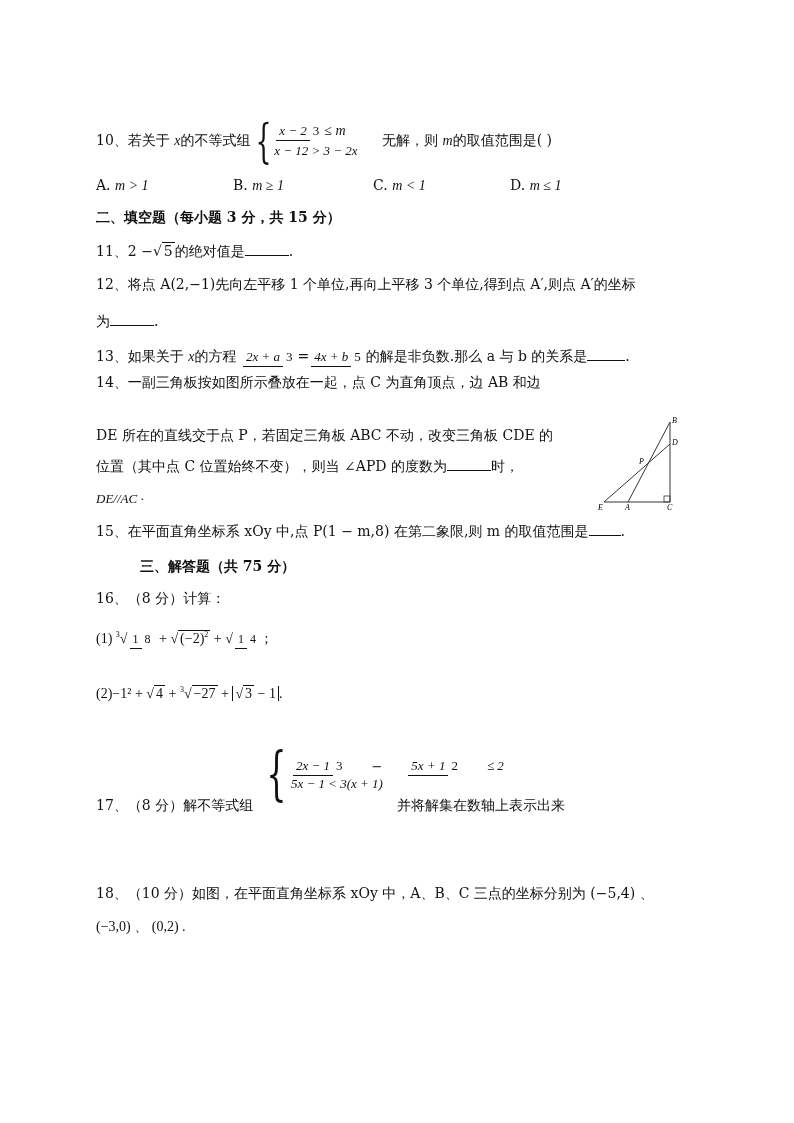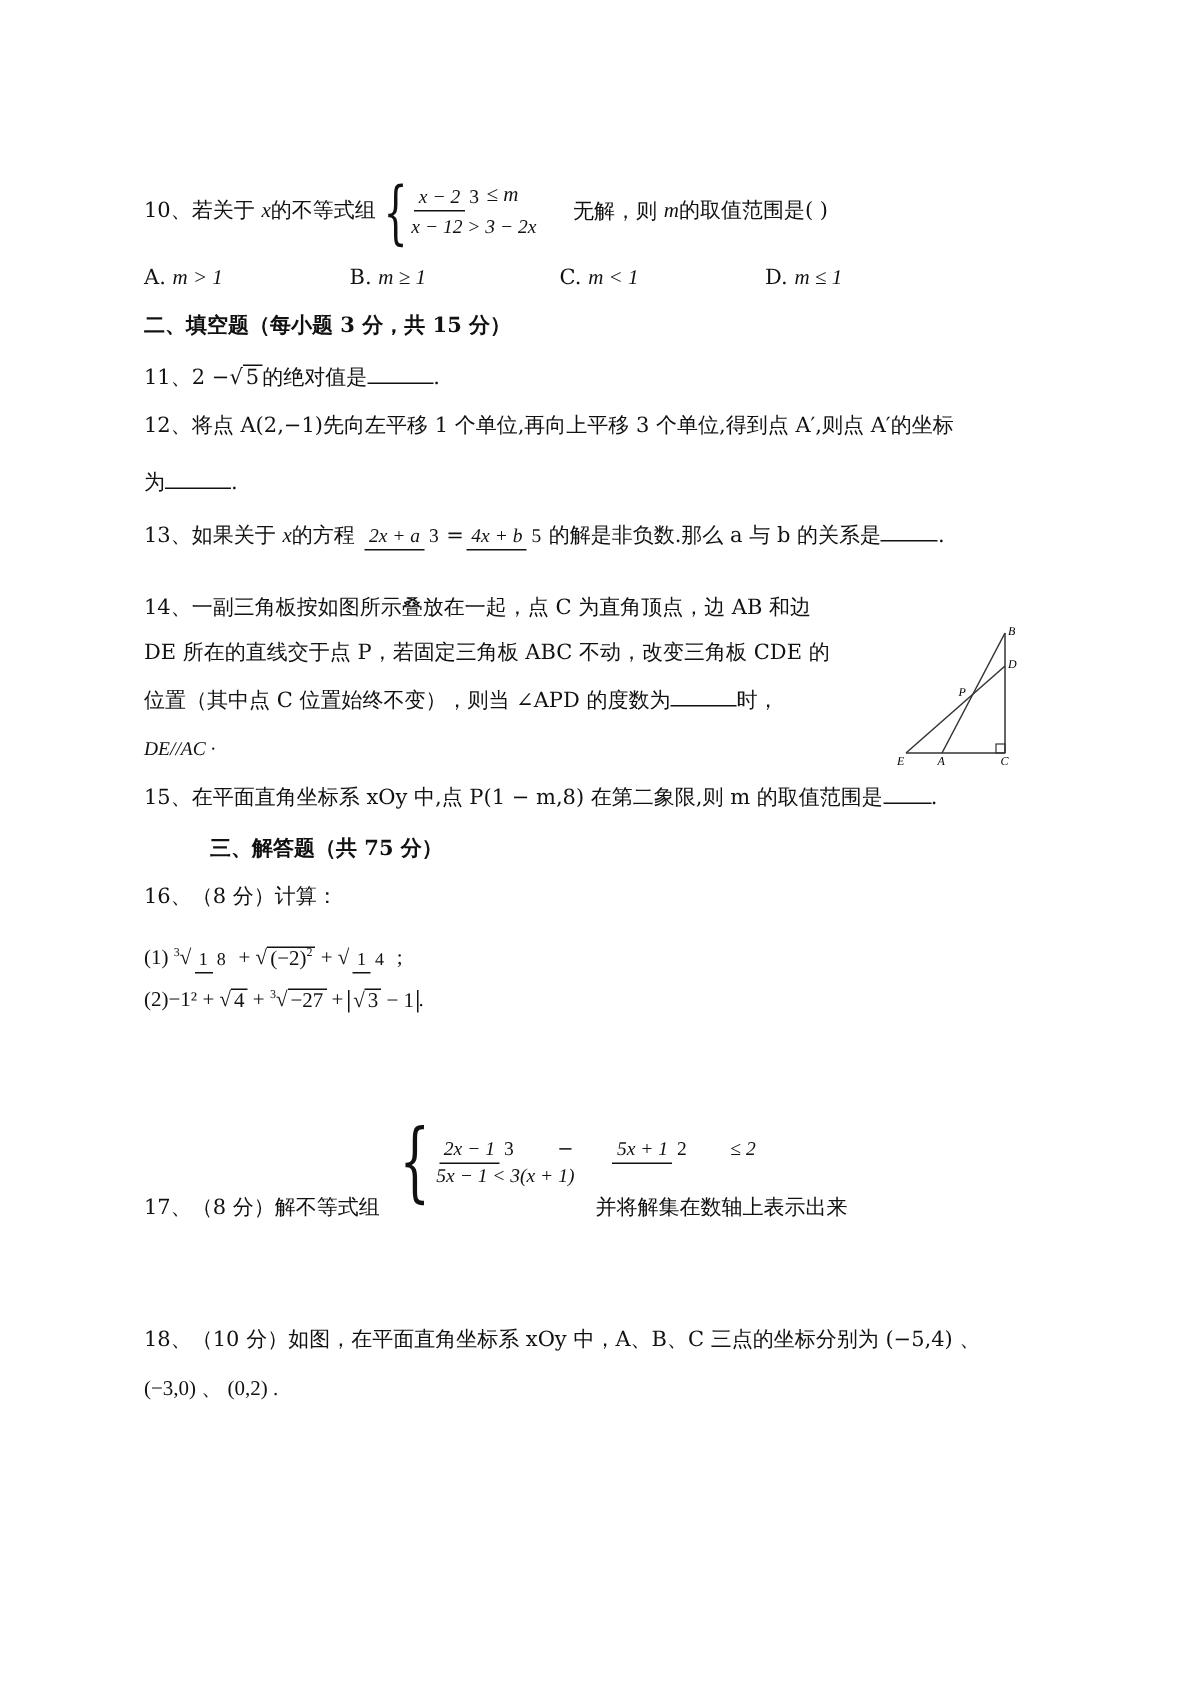--- a/index.html
+++ b/index.html
@@ -68,21 +68,21 @@
   <span class="m">x</span><span>的方程</span>
   <span class="frac m" style="font-size:13px;justify-content:flex-end;">
       <span class="num">2x + a</span>
       <span class="den r">3</span>
     </span><span>=</span><span class="frac m" style="font-size:13px;">
       <span class="num">4x + b</span>
       <span class="den r">5</span>
     </span><span>的解是非负数.那么 a 与 b 的关系是</span><span class="blank" style="width:38px;"></span><span>.</span>
 </div>
 
-<div class="line" style="top:395px;text-align:center;"><span>14、</span><span>一副三角板按如图所示叠放在一起，点 C 为直角顶点，边 AB 和边</span></div>
+<div class="line" style="top:372px;text-align:center;"><span>14、</span><span>一副三角板按如图所示叠放在一起，点 C 为直角顶点，边 AB 和边</span></div>
 <div class="line" style="top:425px;"><span>DE 所在的直线交于点 P，若固定三角板 ABC 不动，改变三角板 CDE 的</span></div>
 <div class="line" style="top:456px;"><span>位置（其中点 C 位置始终不变），则当 ∠APD 的度数为</span><span class="blank" style="width:44px;"></span><span>时，</span></div>
 <div class="line m" style="top:489px;font-size:13px;">DE//AC ·</div>
 
 <svg class="fig" viewBox="0 0 92 100">
   <line x1="74" y1="8" x2="74" y2="88" stroke="#333" stroke-width="1"></line>
   <line x1="8" y1="88" x2="74" y2="88" stroke="#333" stroke-width="1"></line>
   <line x1="32" y1="88" x2="74" y2="8" stroke="#333" stroke-width="1"></line>
   <line x1="8" y1="88" x2="74" y2="30" stroke="#333" stroke-width="1"></line>
   <rect x="68" y="82" width="6" height="6" fill="none" stroke="#333" stroke-width="0.8"></rect>
@@ -104,21 +104,21 @@
 <div class="line r" style="top:625px;">
   <span>(1)</span>
   <sup style="font-size:8px;">3</sup>√<span class="frac" style="font-size:12px;">
       <span class="num">1</span>
       <span class="den">8</span>
     </span> + √<span class="rad">(−2)<sup style="font-size:8px;">2</sup></span> + √<span class="frac" style="font-size:12px;">
       <span class="num">1</span>
       <span class="den">4</span>
     </span> ;
 </div>
-<div class="line r" style="top:653px;text-align:center;">
+<div class="line r" style="top:680px;text-align:center;">
   <span>(2)</span><span>−1² + </span>√<span class="rad">4</span> + <sup style="font-size:8px;">3</sup>√<span class="rad">−27</span> + <span class="abs">√<span class="rad">3</span> <span>− 1</span></span>.
 </div>
 
 <div class="line" style="top:795px;">
   <span>17、</span><span>（8 分）解不等式组</span>
 </div>
 <div style="position:absolute; left:264px; top:745px; display:flex; align-items:center;">
   <span class="brace" style="font-size:58px;line-height:58px;">{</span>
   <div class="sysrows" style="font-size:13px;">
     <div style="display:flex;align-items:center;gap:24px;">

